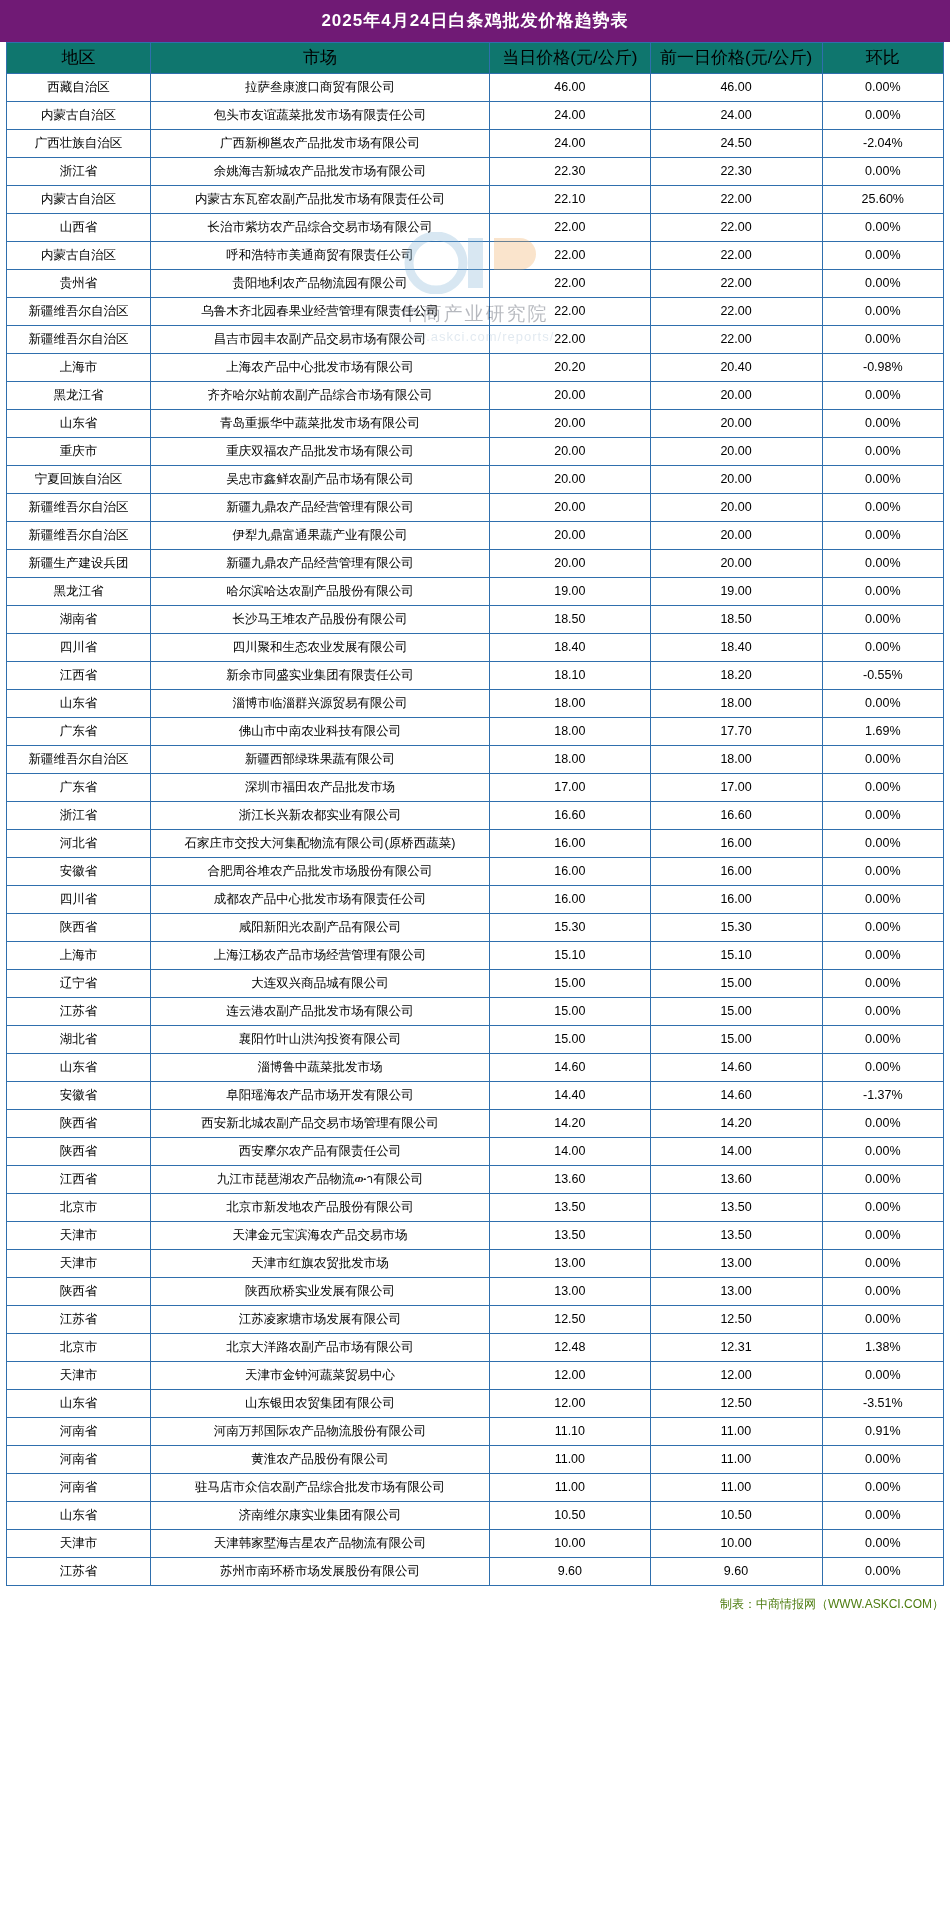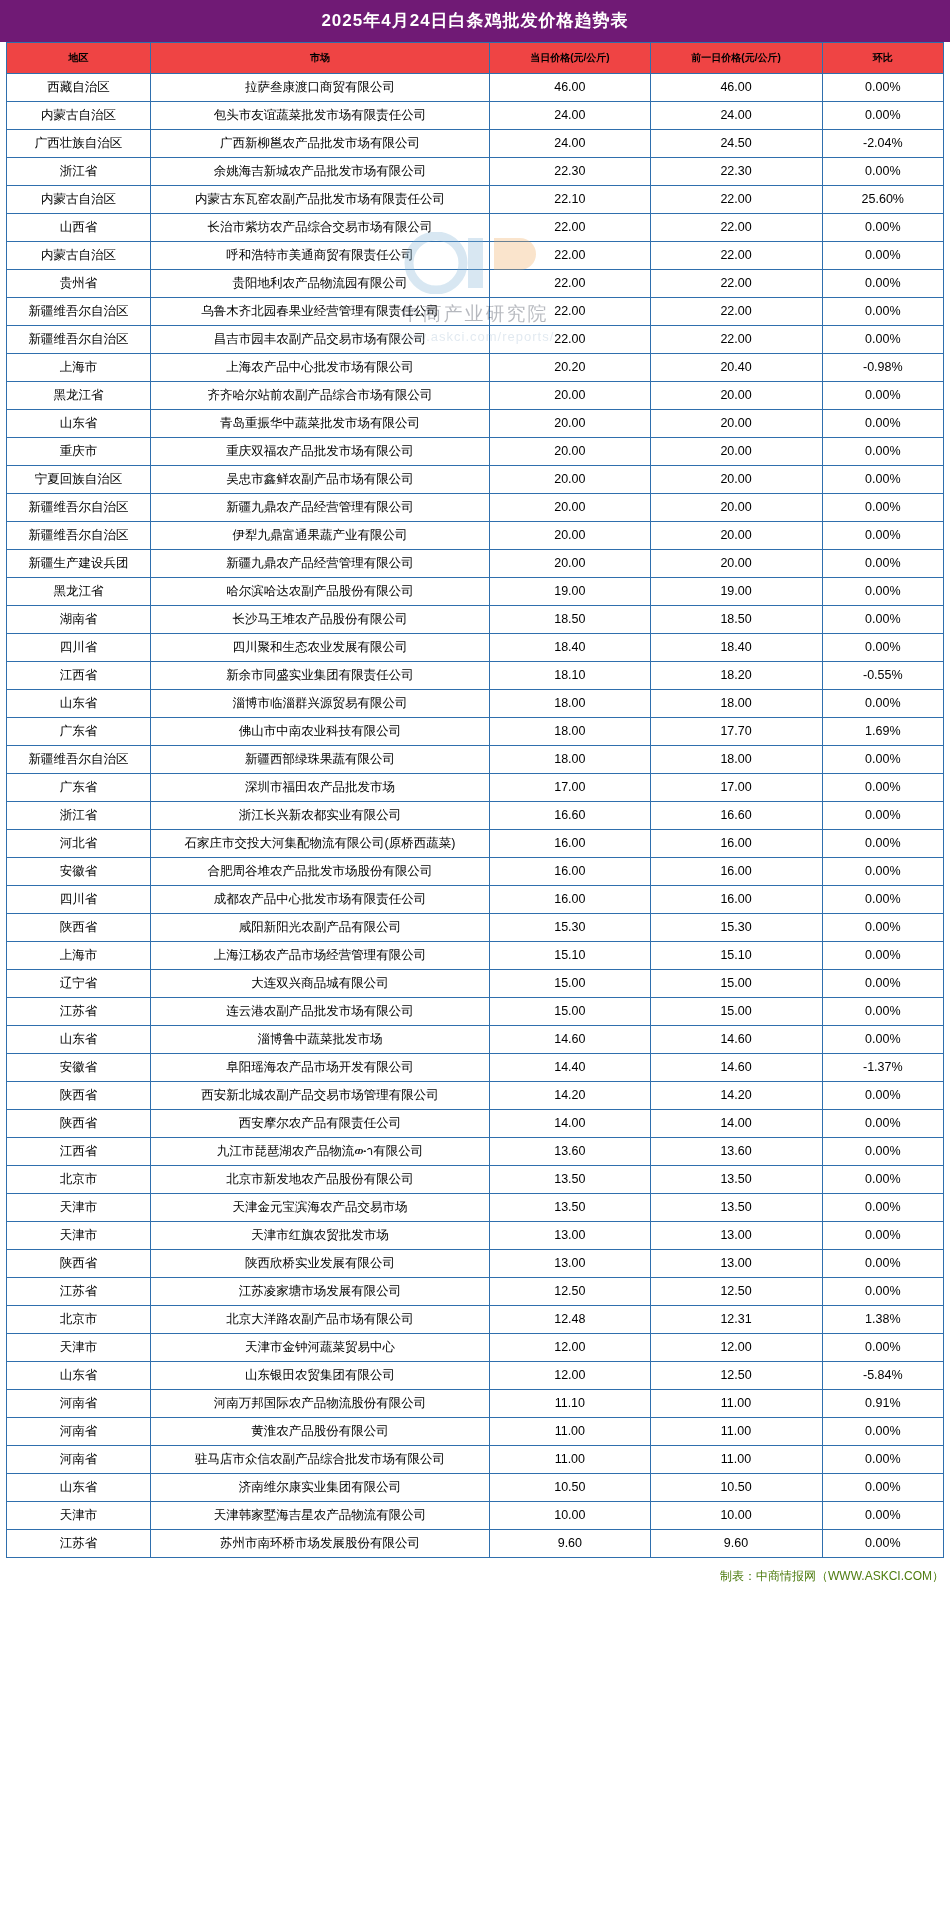--- a/index.html
+++ b/index.html
@@ -38,23 +38,23 @@
     border: 1px solid #2f6fad;
     font-size: 12.5px;
     text-align: center;
     padding: 0;
     height: 27px;
     line-height: 27px;
     overflow: hidden;
     white-space: nowrap;
   }
   table.price-table th {
-    font-weight: bold;
-    font-size: 10px;
-    background: #ef4444;
+    font-weight: normal;
+    font-size: 17px;
+    background: #0f766e;
     height: 30px;
     line-height: 30px;
   }
   col.c-region { width: 122px; }
   col.c-market { width: 288px; }
   col.c-today  { width: 136px; }
   col.c-prev   { width: 146px; }
   col.c-chg    { width: 103px; }
   td.region { font-size: 12.5px; }
   td.market { font-size: 12.5px; }
@@ -373,20 +373,27 @@
           <td class="num">0.00%</td>
         </tr>
         <tr>
           <td class="region">江苏省</td>
           <td class="market">连云港农副产品批发市场有限公司</td>
           <td class="num">15.00</td>
           <td class="num">15.00</td>
           <td class="num">0.00%</td>
         </tr>
         <tr>
+          <td class="region">湖北省</td>
+          <td class="market">襄阳竹叶山洪沟投资有限公司</td>
+          <td class="num">15.00</td>
+          <td class="num">15.00</td>
+          <td class="num">0.00%</td>
+        </tr>
+        <tr>
           <td class="region">山东省</td>
           <td class="market">淄博鲁中蔬菜批发市场</td>
           <td class="num">14.60</td>
           <td class="num">14.60</td>
           <td class="num">0.00%</td>
         </tr>
         <tr>
           <td class="region">安徽省</td>
           <td class="market">阜阳瑶海农产品市场开发有限公司</td>
           <td class="num">14.40</td>
@@ -461,21 +468,21 @@
           <td class="market">天津市金钟河蔬菜贸易中心</td>
           <td class="num">12.00</td>
           <td class="num">12.00</td>
           <td class="num">0.00%</td>
         </tr>
         <tr>
           <td class="region">山东省</td>
           <td class="market">山东银田农贸集团有限公司</td>
           <td class="num">12.00</td>
           <td class="num">12.50</td>
-          <td class="num">-5.84%</td>
+          <td class="num">-3.51%</td>
         </tr>
         <tr>
           <td class="region">河南省</td>
           <td class="market">河南万邦国际农产品物流股份有限公司</td>
           <td class="num">11.10</td>
           <td class="num">11.00</td>
           <td class="num">0.91%</td>
         </tr>
         <tr>
           <td class="region">河南省</td>

